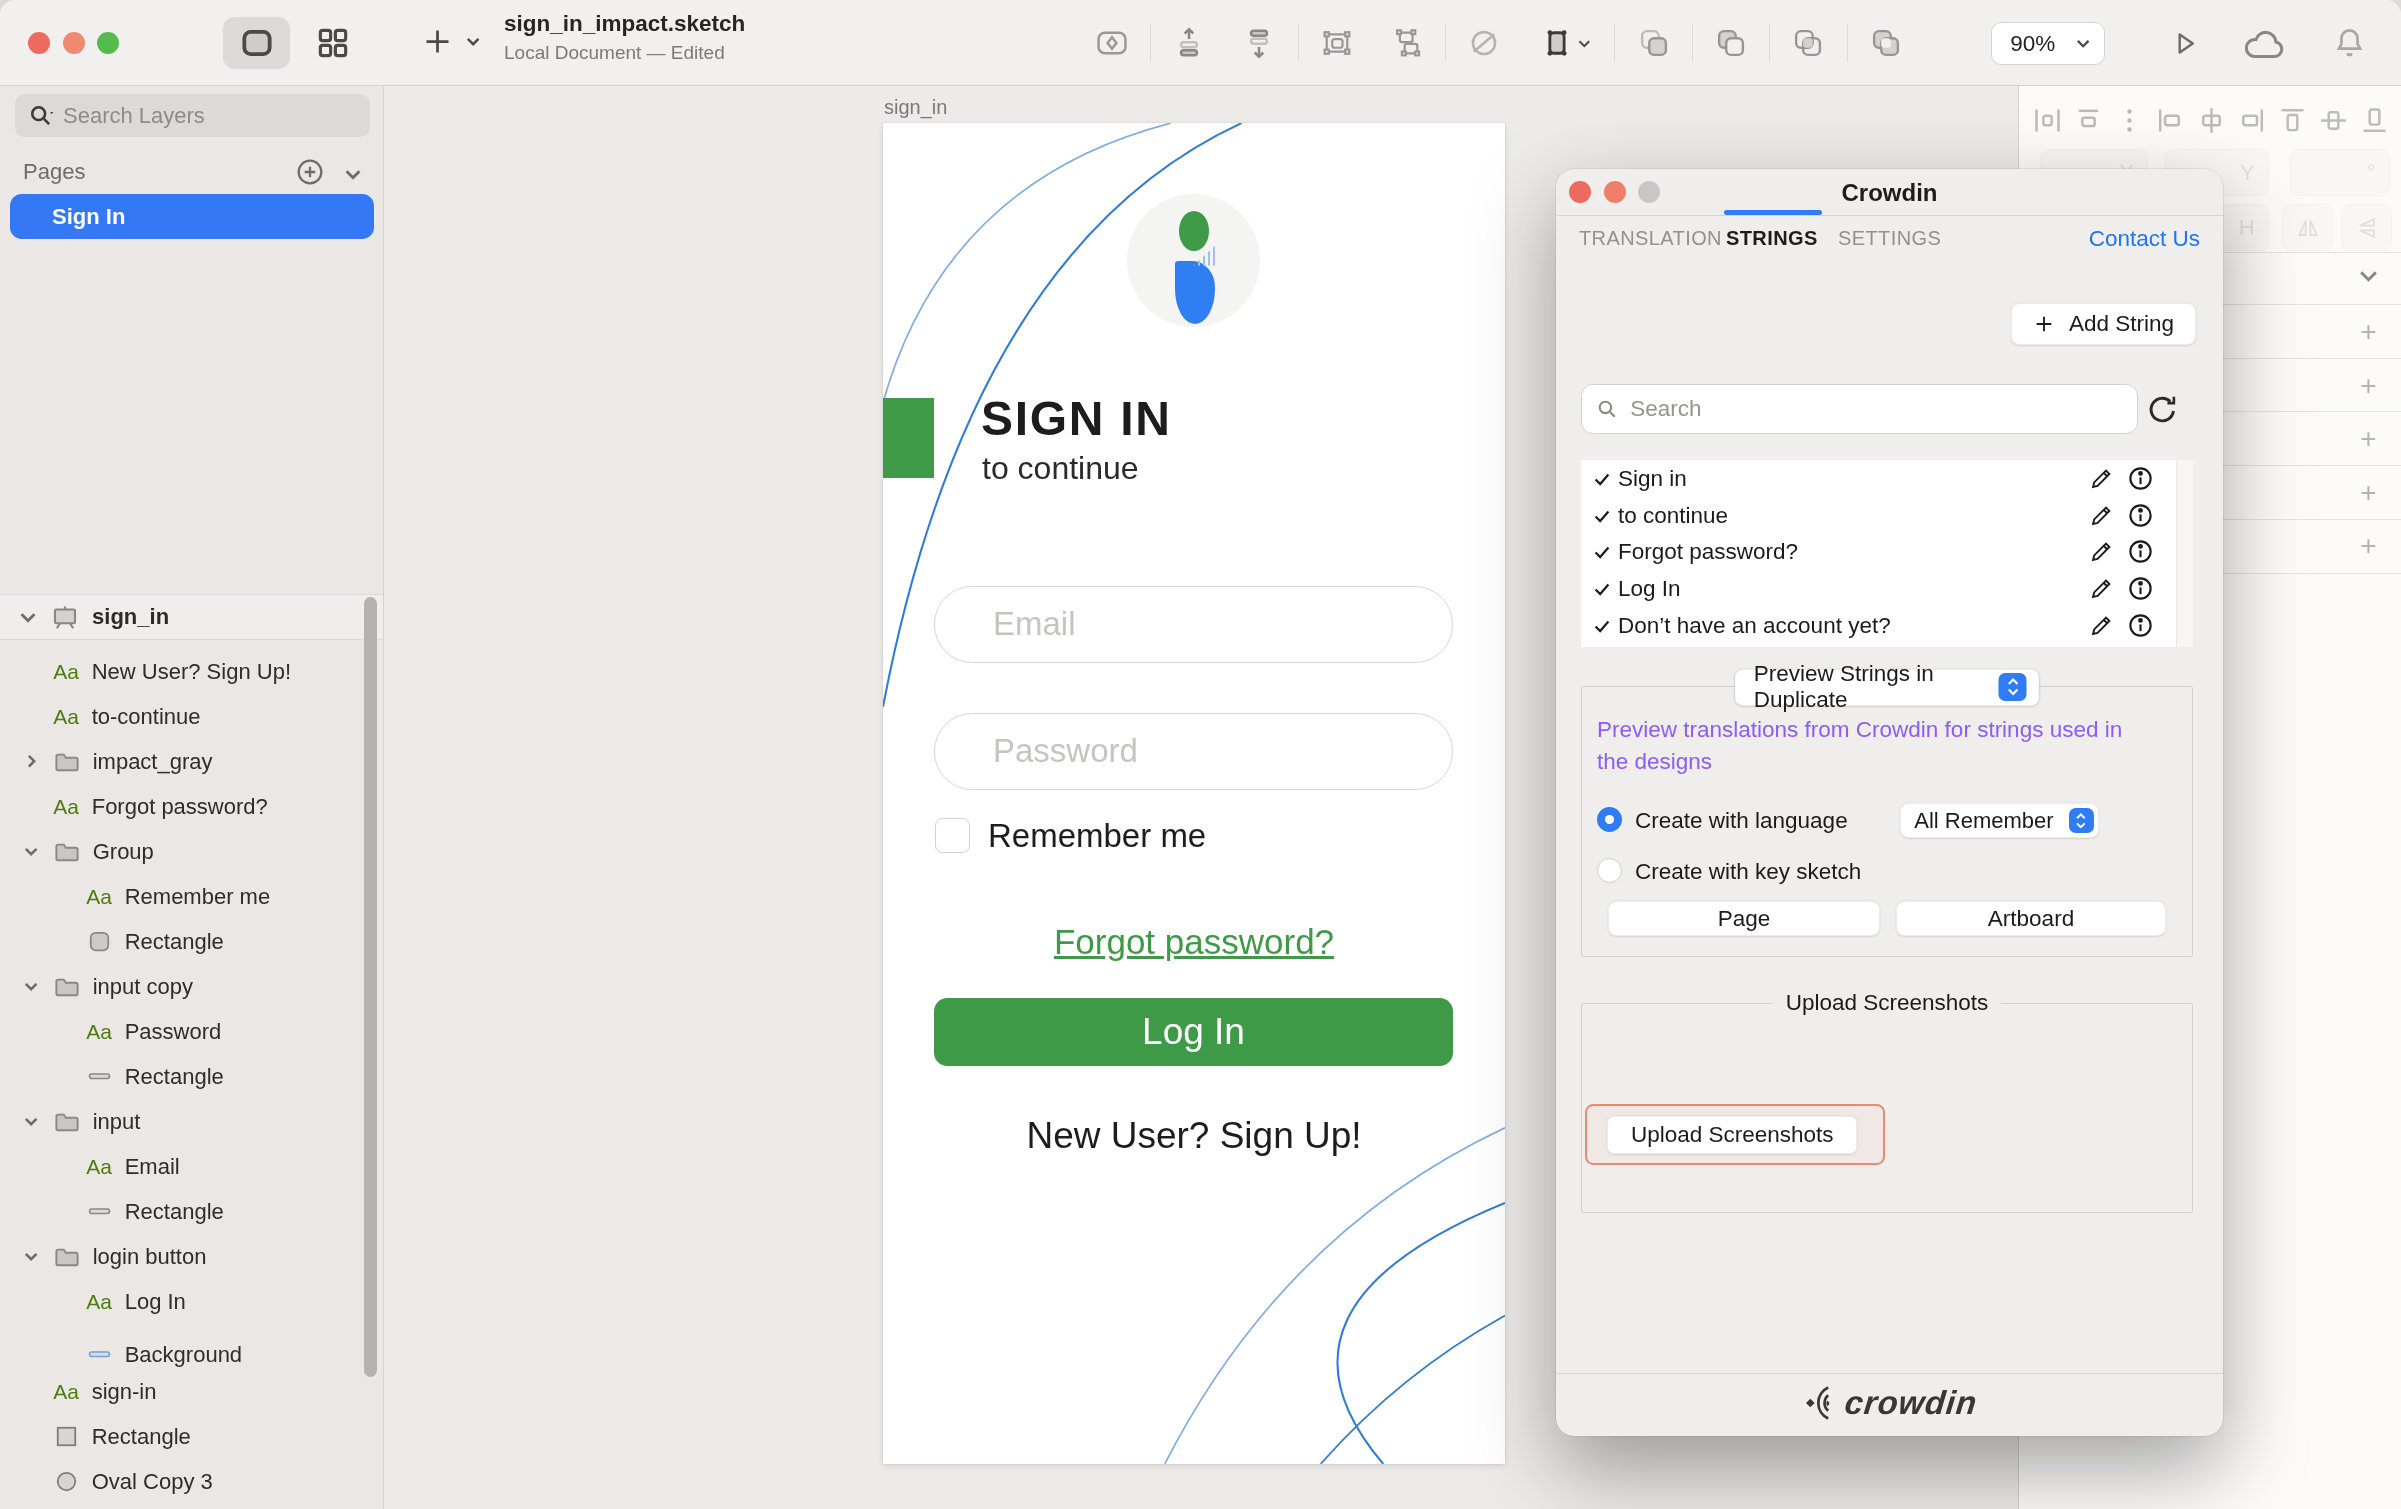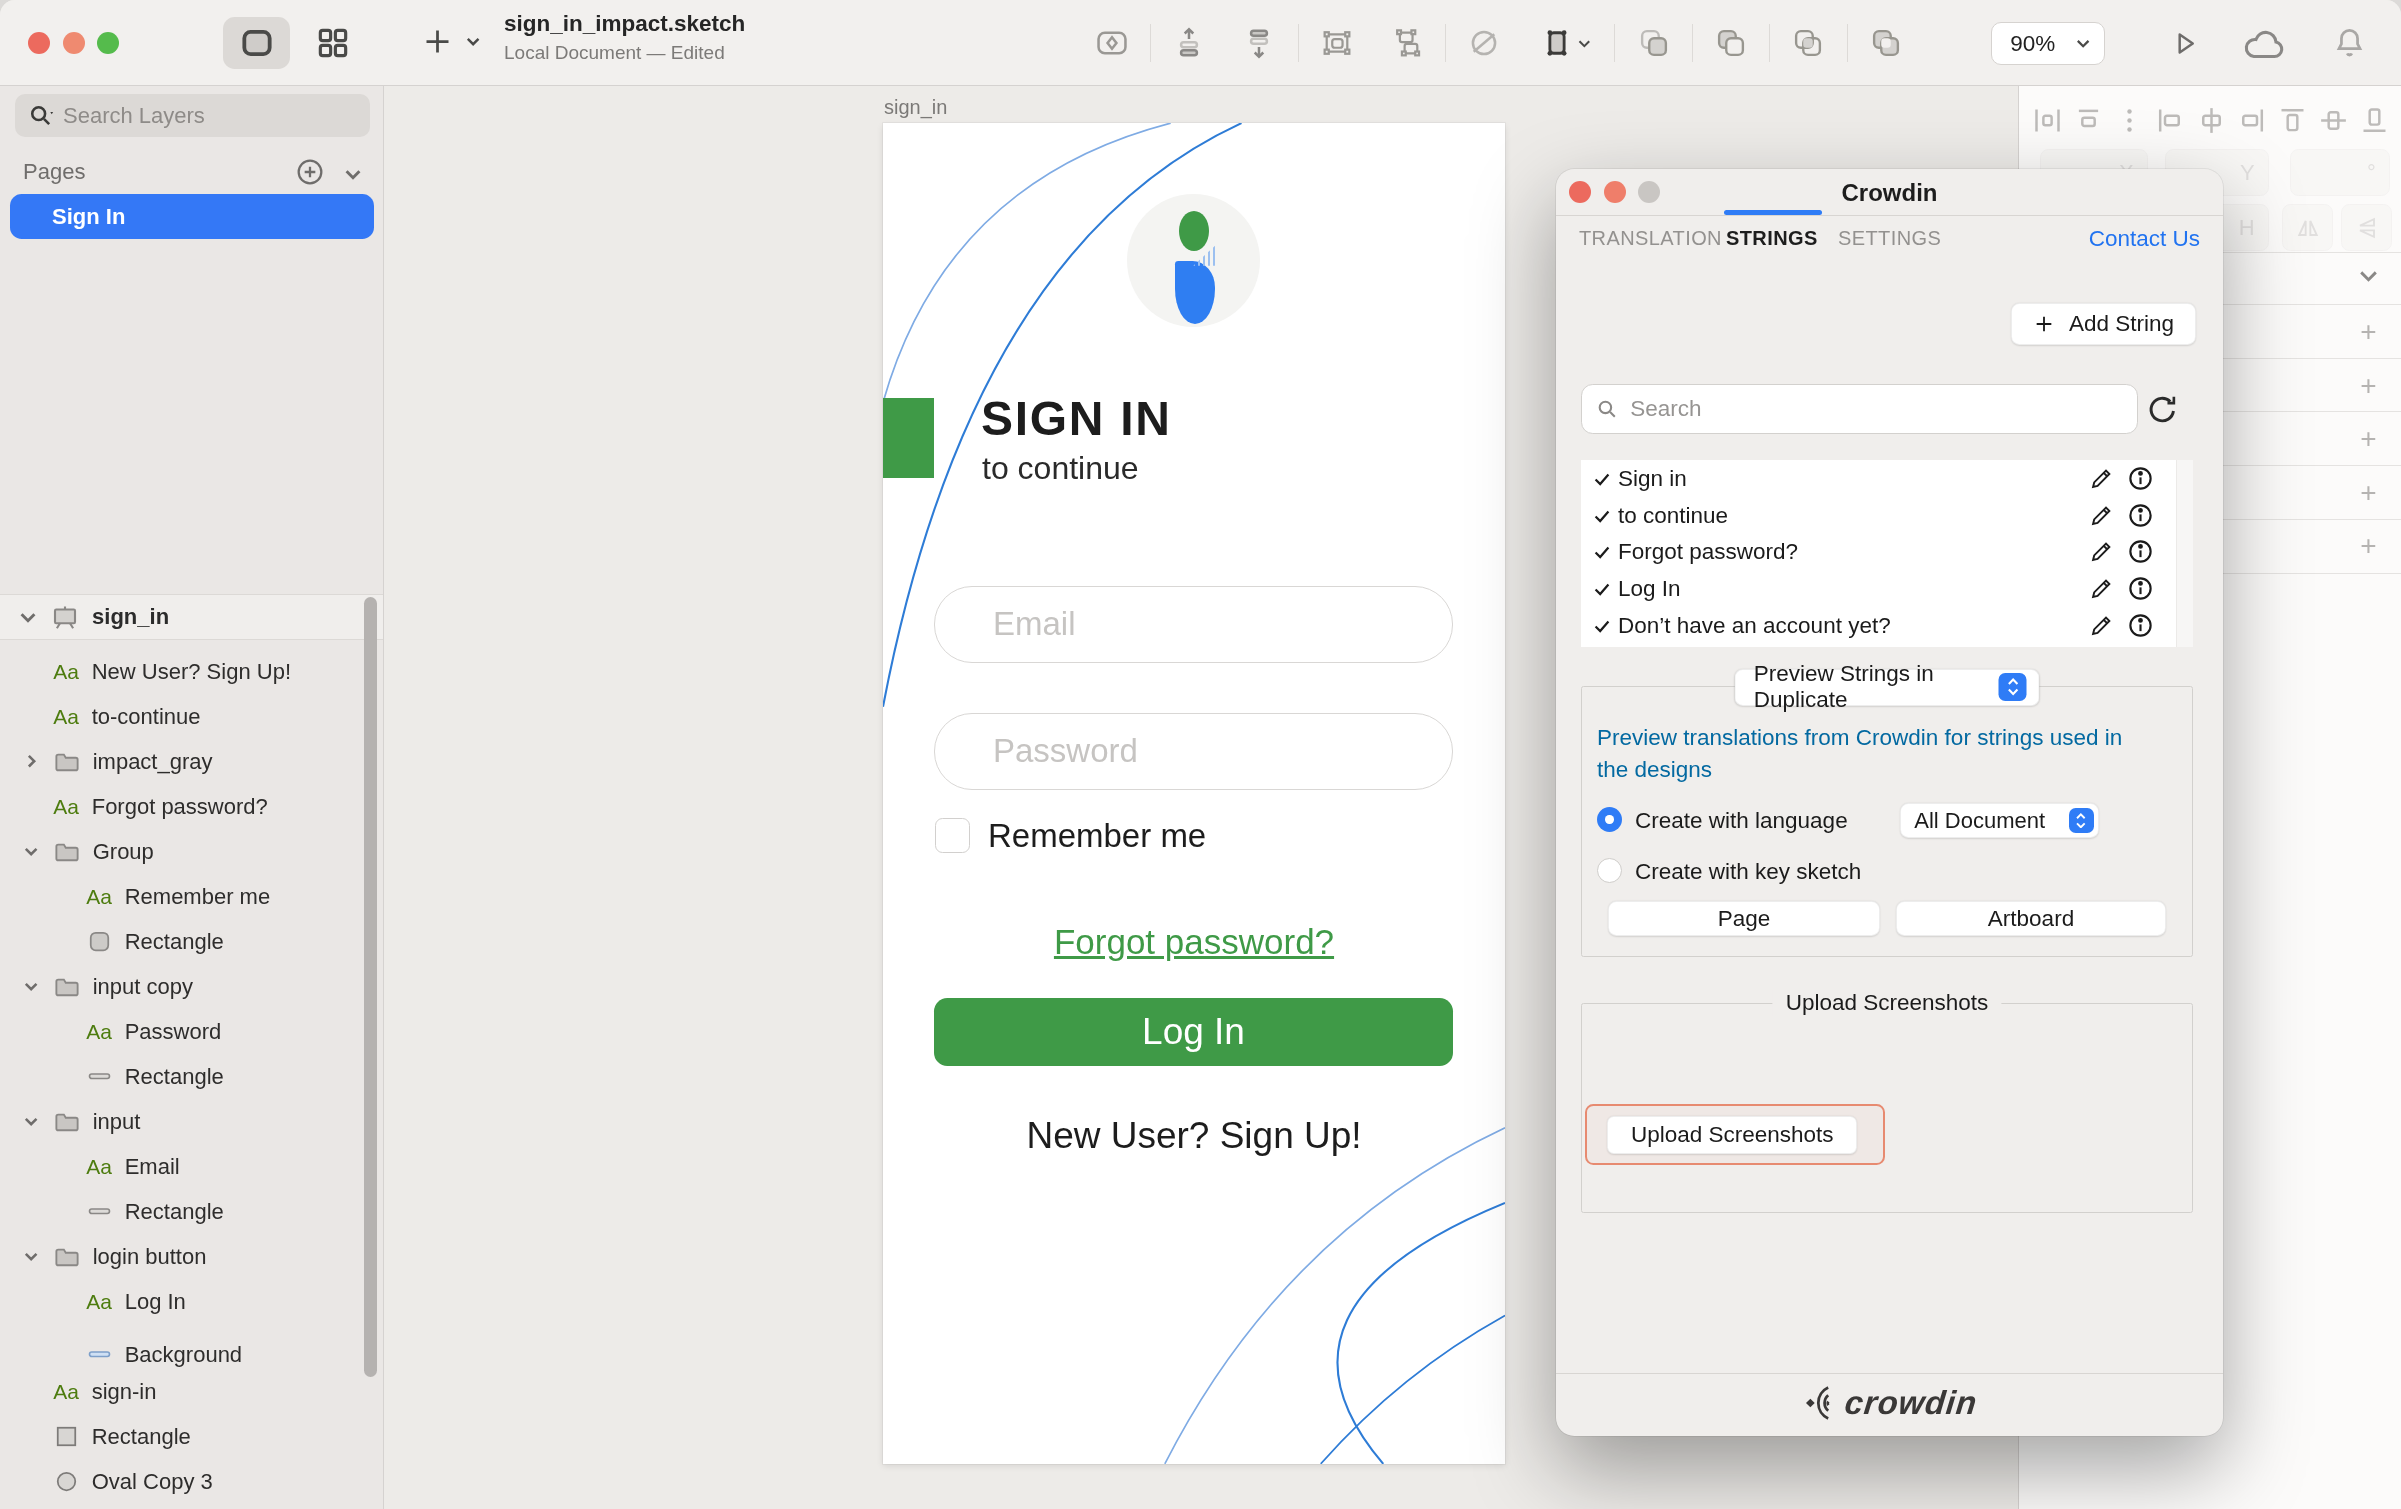--- a/index.html
+++ b/index.html
@@ -82,21 +82,21 @@
   .refresh { position:absolute; left:589px; top:223px; width:35px; height:35px; }
   .str-list { position:absolute; left:25px; top:291px; width:612px; height:187px; background:#fff; }
   .str-scroll { position:absolute; right:0; top:0; width:16.7px; height:187px; background:#f7f6f5; border-left:0.8px solid #eceae8; }
   .str-row { position:absolute; left:0; width:595px; height:37px; display:flex; align-items:center; }
   .str-row .ck { margin-left:10px; width:22px; }
   .str-row .lbl { margin-left:5px; font-size:22.5px; color:#1b1b1b; flex:1; }
   .str-row .ics { display:flex; gap:11.7px; margin-right:22px; }
   .fieldset1 { position:absolute; left:25px; top:517px; width:612px; height:271px; border:1.7px solid #d2d0cd; border-radius:2.5px; }
   .legend-pill { position:absolute; left:50%; transform:translateX(-50%); top:-18.3px; height:37px; padding:0 11.7px 0 18.3px; gap:10px; }
   .stepper { width:28px; height:28px; background:#2f7cf6; border-radius:6.7px; display:flex; flex-direction:column; align-items:center; justify-content:center; gap:2.5px; flex-shrink:0; }
-  .preview-desc { position:absolute; left:15px; top:35px; width:542px; font-size:22.5px; line-height:32px; color:#0369a1; }
+  .preview-desc { position:absolute; left:15px; top:27px; width:542px; font-size:22.5px; line-height:32px; color:#8b5cf6; }
   .radio { position:absolute; width:25px; height:25px; border-radius:50%; }
   .radio.on { background:#2f7cf6; }
   .radio.on::after { content:""; position:absolute; left:8.3px; top:8.3px; width:8.3px; height:8.3px; border-radius:50%; background:#fff; }
   .radio.off { background:#fff; border:0.8px solid #cfcdca; }
   .radio-lbl { position:absolute; font-size:22.5px; color:#1b1b1b; }
   .lang-dd { position:absolute; left:318px; top:116px; width:199px; height:35px; justify-content:space-between; padding:0 4.2px 0 13.3px; }
   .lang-dd .stepper { width:25px; height:25px; }
   .seg-btn { position:absolute; top:214px; height:35px; }
   .fieldset2 { position:absolute; left:25px; top:834px; width:612px; height:210px; border:1.7px solid #d2d0cd; border-radius:2.5px; }
   .legend-text { position:absolute; left:50%; transform:translateX(-50%); top:-14px; background:#f0eeec; padding:0 13.3px; font-size:22.5px; color:#1b1b1b; white-space:nowrap; }
@@ -685,21 +685,21 @@
             </svg>
           <svg width="13.3" height="7.5" viewBox="0 0 12 7" fill="none" stroke="#fff" stroke-width="2">
               <path d="M2 1.5 6 5.5l4-4"></path>
             </svg>
         </span>
       </div>
       <div class="preview-desc">Preview translations from Crowdin for strings used in the designs</div>
       <div class="radio on" style="left:15px; top:120px;"></div>
       <div class="radio-lbl" style="left:53px; top:121px;">Create with language</div>
       <div class="btn-white lang-dd">
-        <span style="font-size:22px;">All Document</span>
+        <span style="font-size:22px;">All Remember</span>
         <span class="stepper">
           <svg width="11.7" height="6.7" viewBox="0 0 12 7" fill="none" stroke="#fff" stroke-width="2">
               <path d="M2 5.5 6 1.5l4 4"></path>
             </svg>
           <svg width="11.7" height="6.7" viewBox="0 0 12 7" fill="none" stroke="#fff" stroke-width="2">
               <path d="M2 1.5 6 5.5l4-4"></path>
             </svg>
         </span>
       </div>
       <div class="radio off" style="left:15px; top:171px;"></div>

